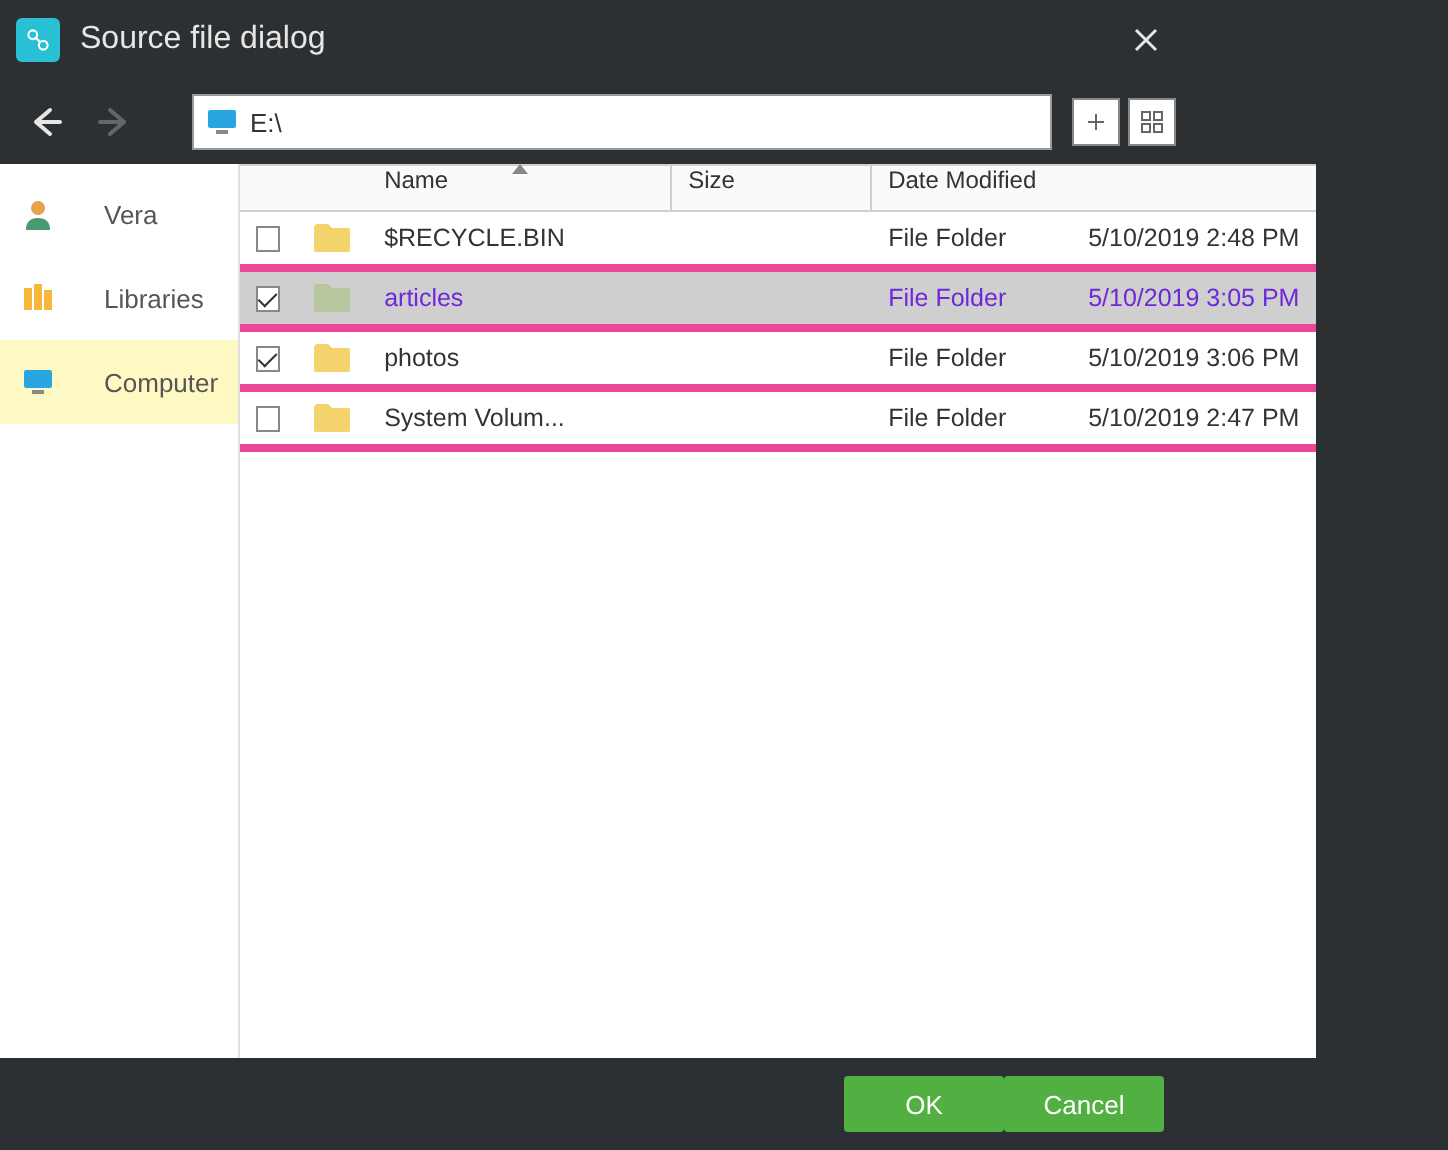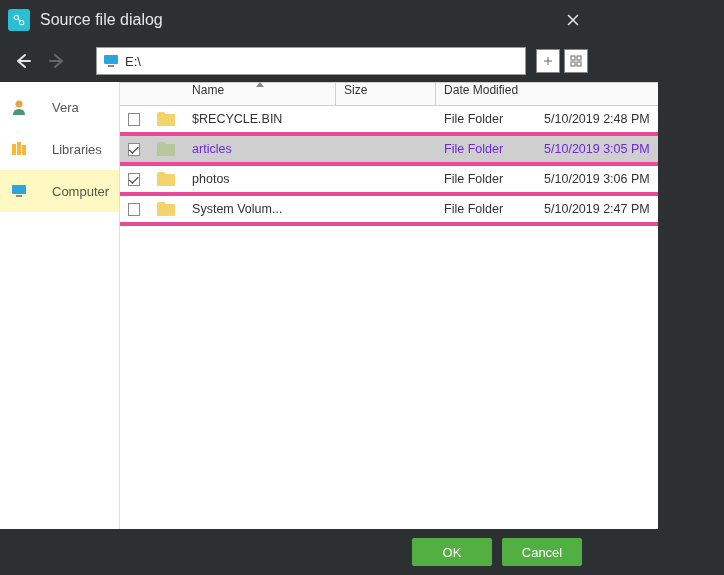--- a/index.html
+++ b/index.html
@@ -54,21 +54,21 @@
   .cell.iconcell { width: 36px; display: flex; align-items: center; justify-content: center; }
   .cell.name { width: 152px; }
   .cell.size { width: 100px; }
   .cell.type { width: 100px; }
   .cell.date { flex: 1; }
   .chk { width: 13px; height: 13px; border: 1px solid #888; background: #fff; display: flex; align-items: center; justify-content: center; cursor: pointer; }
   .chk.checked::after { content: ""; width: 8px; height: 4px; border-left: 1.5px solid #333; border-bottom: 1.5px solid #333; transform: rotate(-45deg) translateY(-1px); }
   .folder-icon { width: 20px; height: 16px; }
 
   
-  .footer { height: 46px; background: #2c3033; display: flex; align-items: center; justify-content: flex-end; padding: 0 14px; gap: 10px; }
+  .footer { height: 46px; background: #2c3033; display: flex; align-items: center; justify-content: flex-end; padding: 0 14px; gap: 0; }
   .btn { min-width: 80px; height: 28px; border: none; background: #52b043; color: #fff; font-size: 13px; border-radius: 2px; cursor: pointer; }
 </style>
 </head>
 <body>
 
 <div class="dialog">
 
   <div class="titlebar">
     <div class="app-icon">
       <svg viewBox="0 0 16 16">

